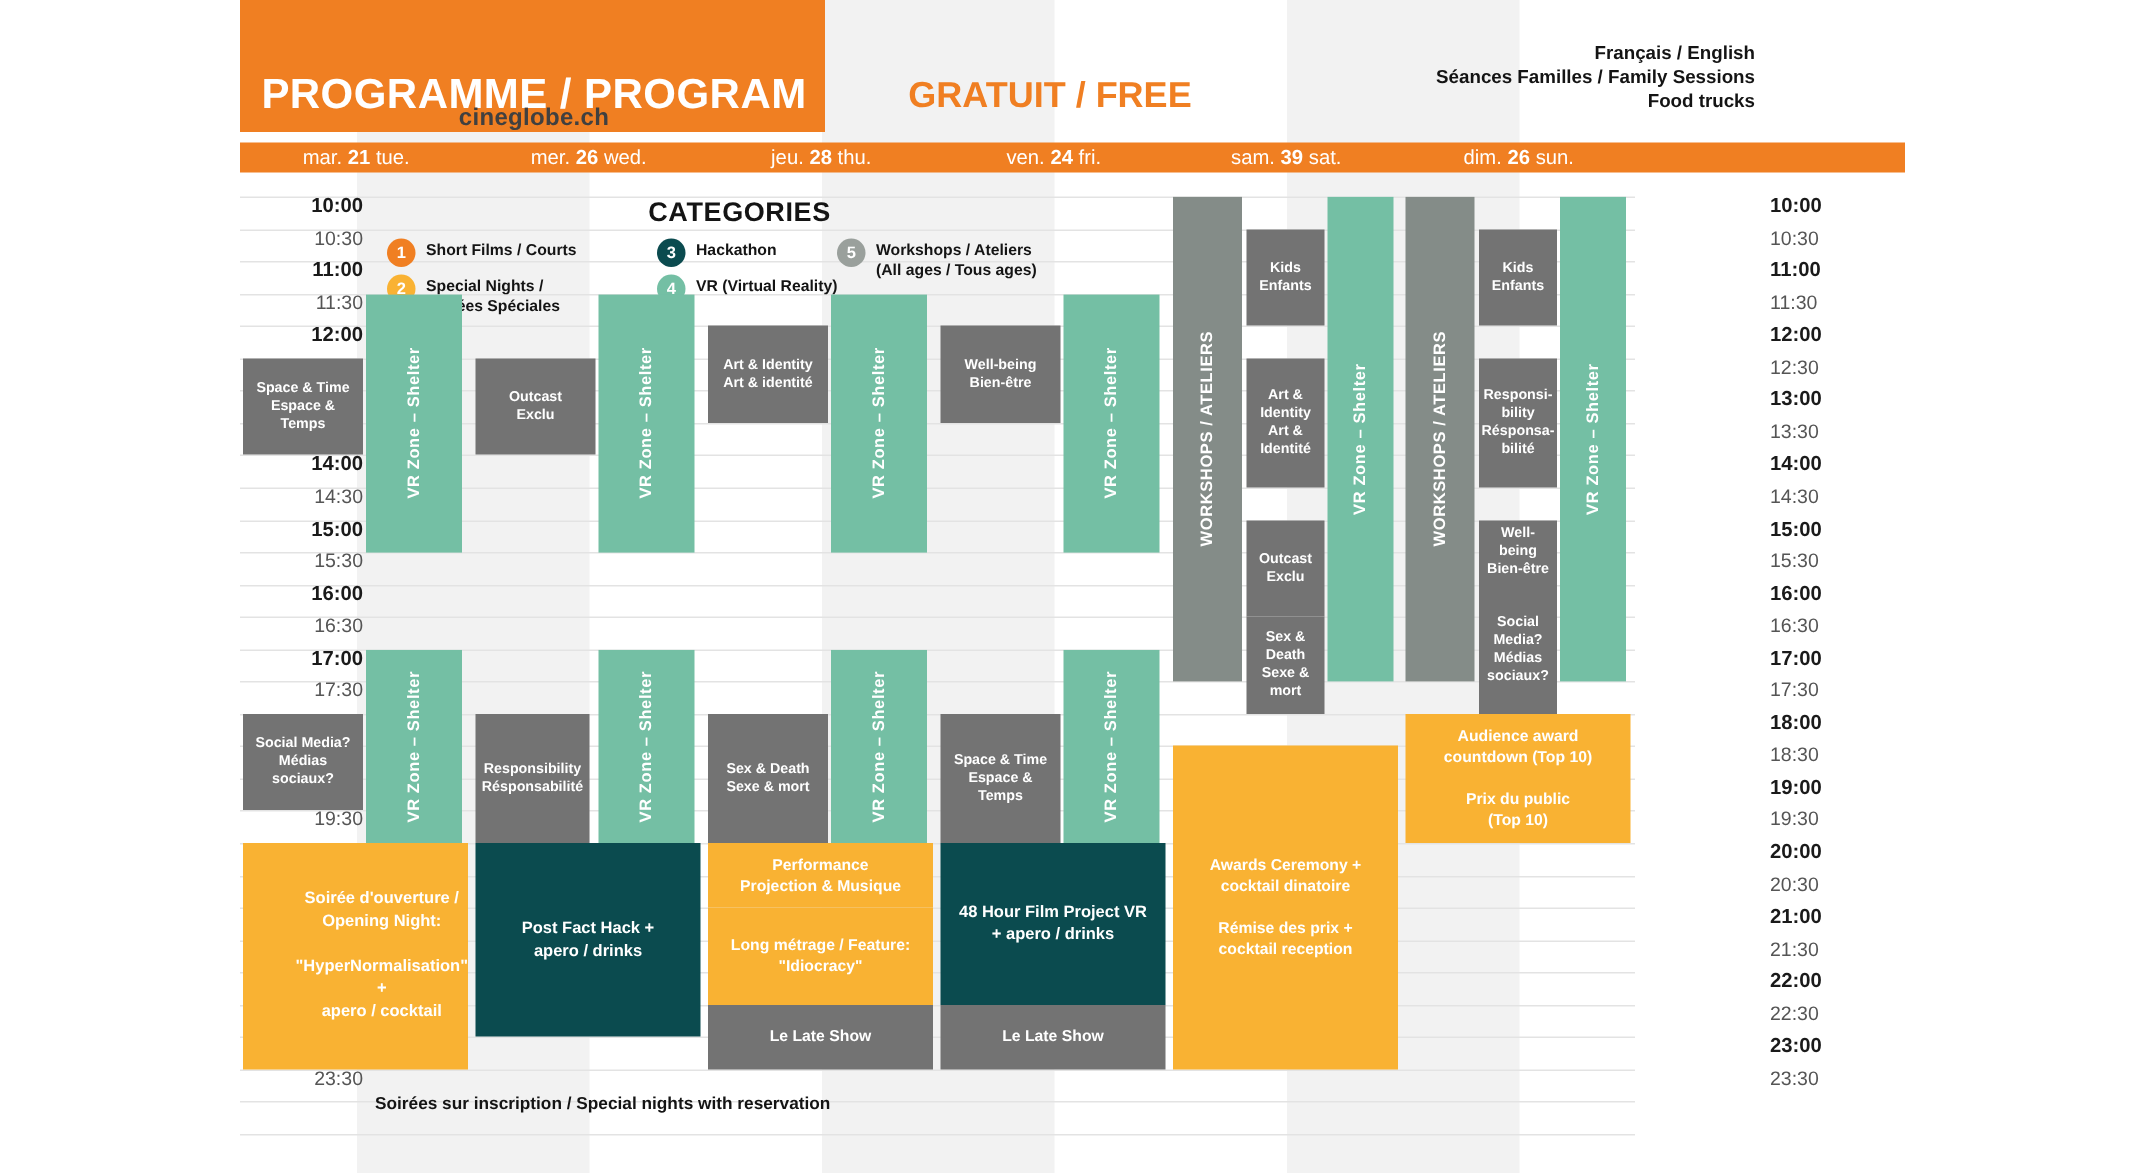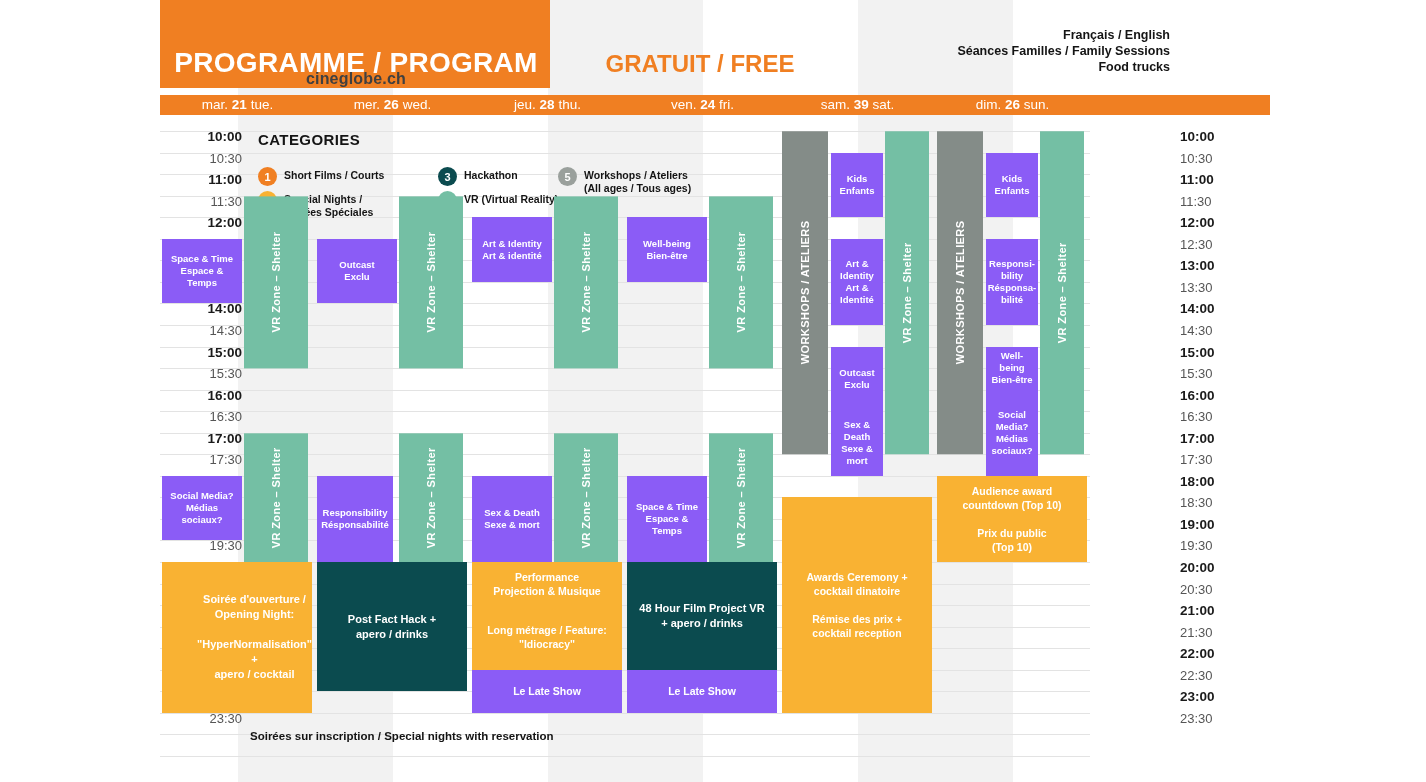--- a/index.html
+++ b/index.html
@@ -35,35 +35,35 @@
   
   .tcol{position:absolute;width:62px;text-align:right;font-size:13px;color:#555;white-space:nowrap;}
   .tcol.hr{font-weight:bold;color:#1a1a1a;font-size:13.5px;}
   .tleft{left:180px;}
   .tright{left:1180px;text-align:left;}
 
   
   .ev{position:absolute;box-sizing:border-box;color:#ffffff;font-weight:bold;
       display:flex;align-items:center;justify-content:center;text-align:center;
       font-size:9.5px;line-height:12px;padding:2px 3px;}
-  .ev.c1{background:#8b5cf6;}           
+  .ev.c1{background:#737373;}           
   .ev.c2{background:#F9B233;}           
   .ev.c3{background:#0B4B4F;}           
   .ev.c4{background:#74BFA4;}           
   .ev.c5{background:#848C88;}           
   .ev.vert{writing-mode:vertical-rl;transform:rotate(180deg);font-size:11px;letter-spacing:.4px;}
   .ev.big{font-size:11px;line-height:15px;}
   .ev.mid{font-size:10.5px;line-height:14px;}
 
   .footnote{position:absolute;left:250px;top:730px;color:#141414;
             font-size:11.5px;font-weight:bold;white-space:nowrap;}
 
   
   .cats{position:absolute;left:258px;top:131px;}
-  .cats-title{color:#141414;font-size:15px;font-weight:bold;letter-spacing:.4px;margin-bottom:19px;}
+  .cats-title{color:#141414;font-size:18px;font-weight:bold;letter-spacing:.4px;margin-bottom:7px;text-align:center;}
   .cat-grid{position:relative;width:470px;height:50px;}
   .cat{position:absolute;display:flex;align-items:flex-start;}
   .badge{width:19px;height:19px;border-radius:50%;color:#fff;font-size:11px;font-weight:bold;
          display:flex;align-items:center;justify-content:center;flex:0 0 19px;margin-right:7px;}
   .b1{background:#F07F22;} .b2{background:#F9B233;} .b3{background:#0B4B4F;}
   .b4{background:#74BFA4;} .b5{background:#9AA09C;}
   .cat-label{color:#141414;font-size:10.5px;font-weight:bold;line-height:13px;padding-top:2px;white-space:nowrap;}
 </style>
 </head>
 <body>

